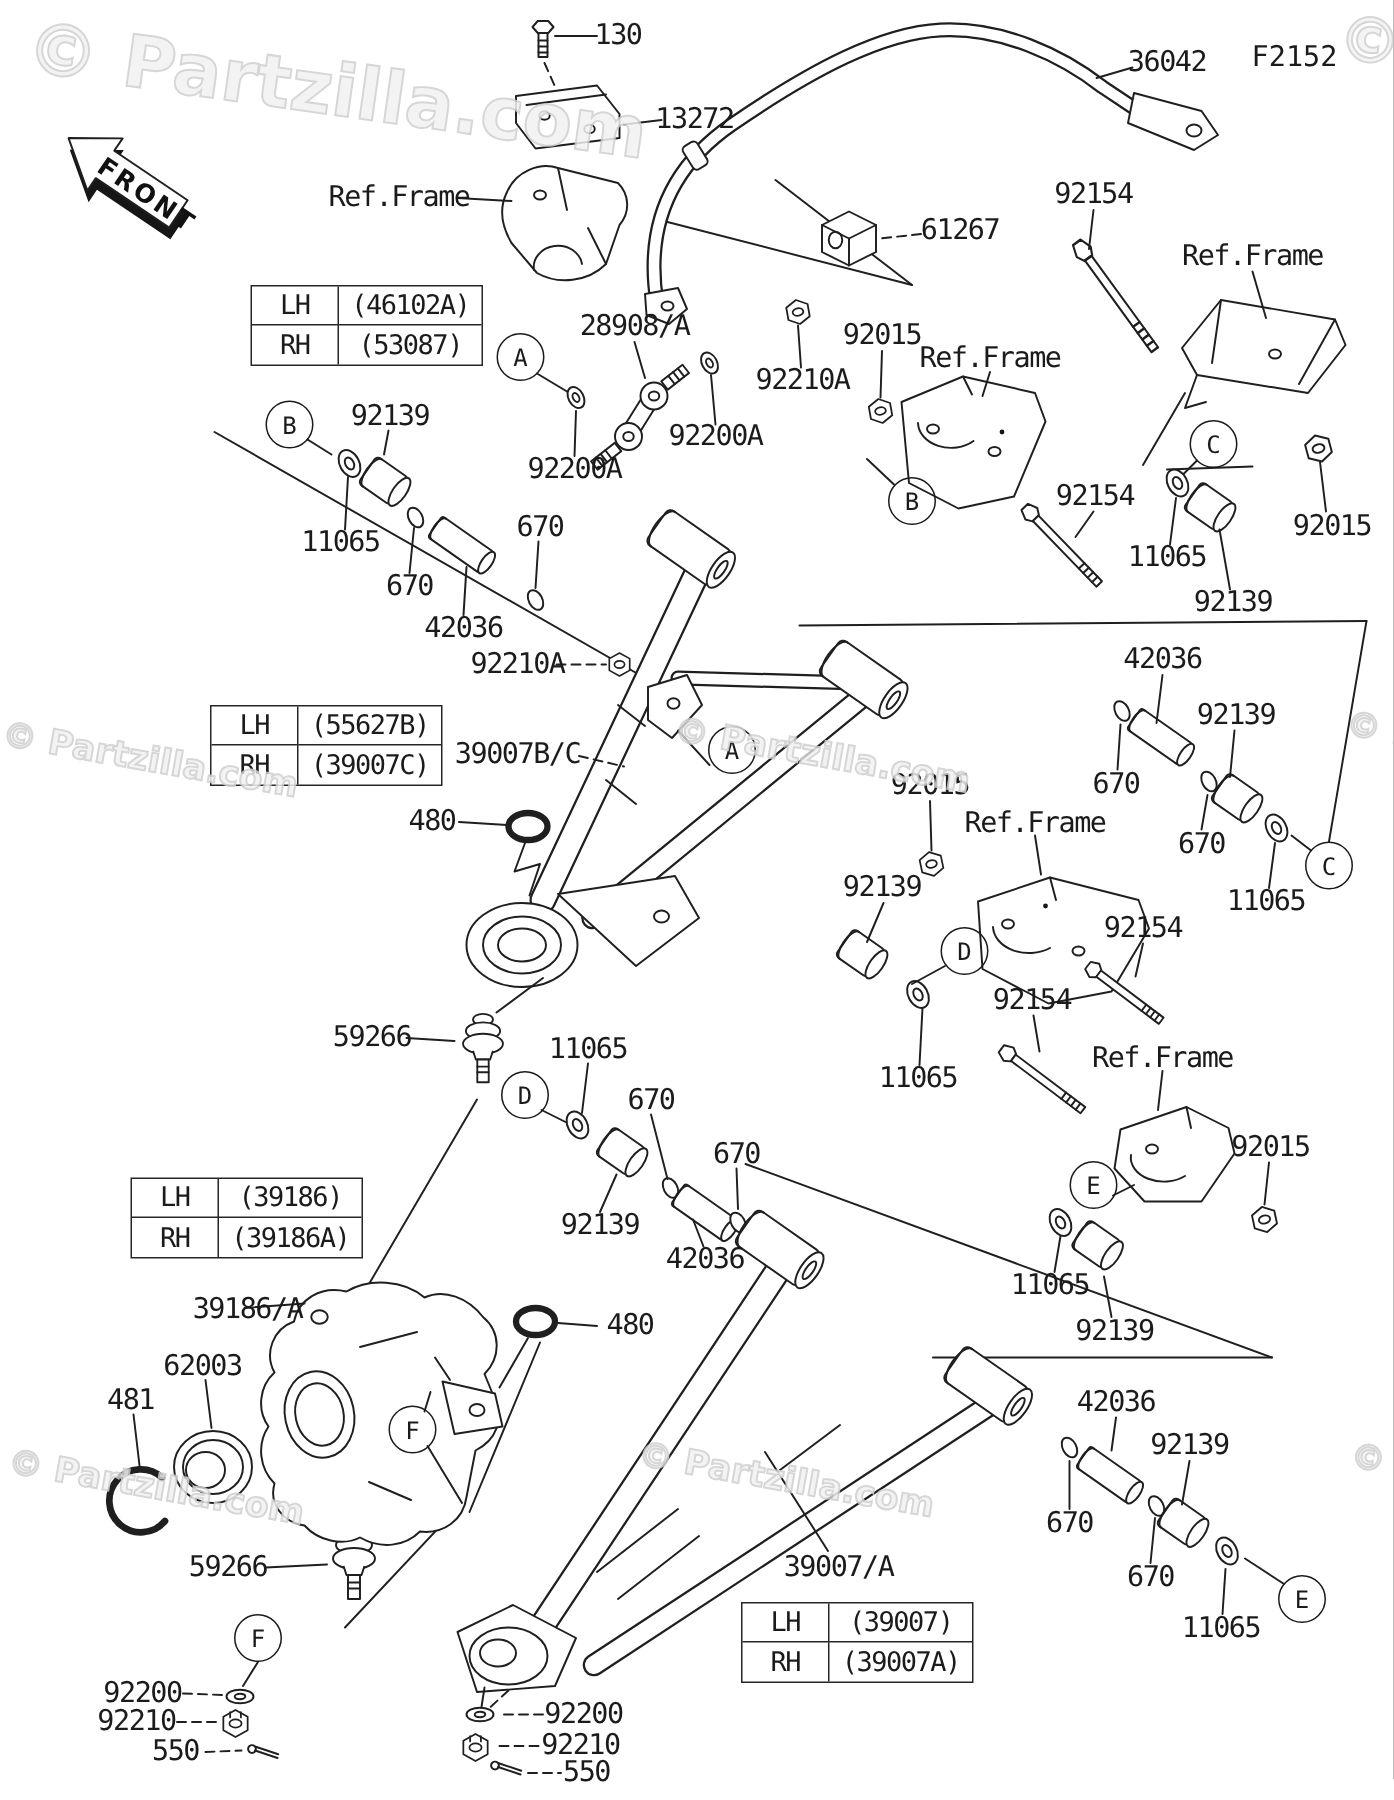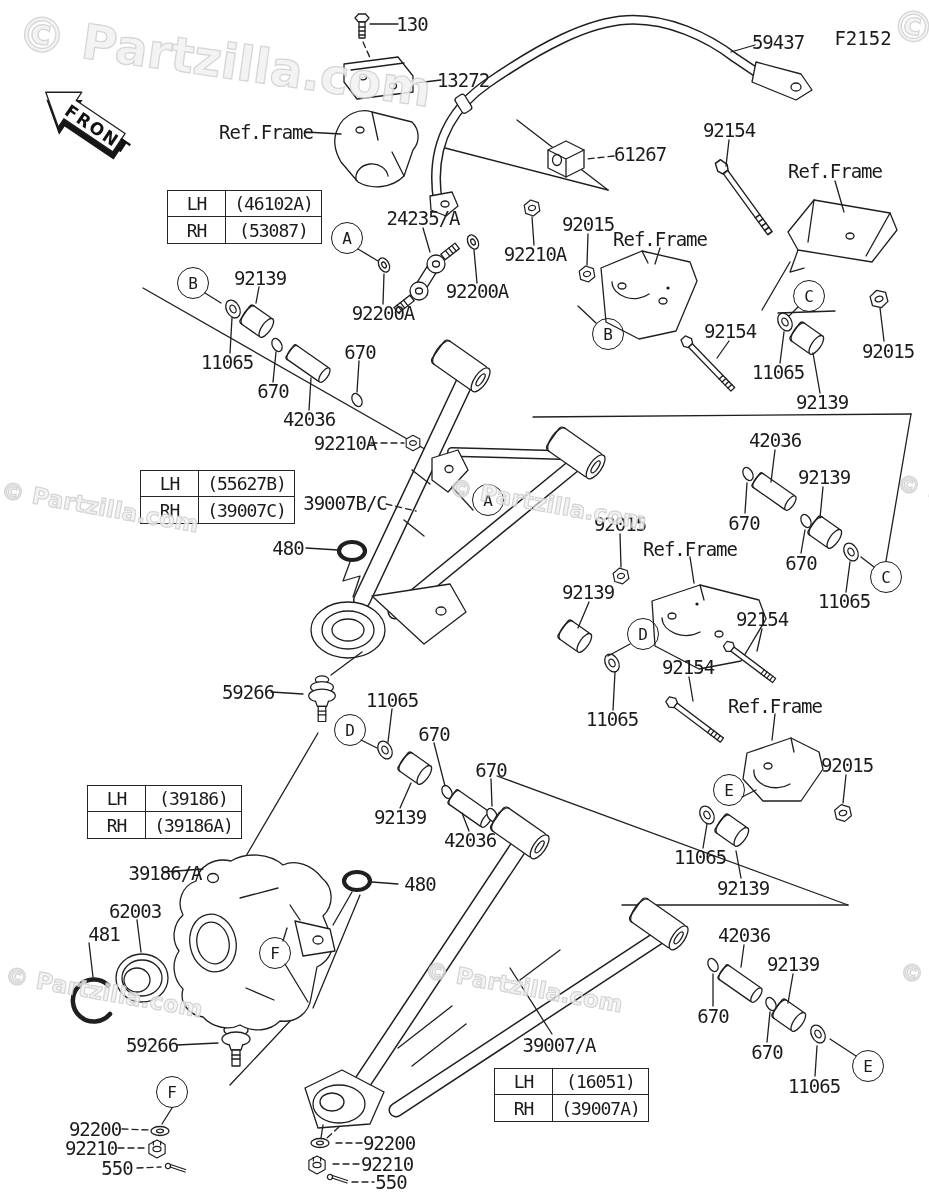--- a/index.html
+++ b/index.html
@@ -433,36 +433,36 @@
     <div class="cell">(39007C)</div>
   </div>
   <div class="ref-table" style="left:87px;top:785px">
     <div class="cell rb bb">LH</div>
     <div class="cell bb">(39186)</div>
     <div class="cell rb">RH</div>
     <div class="cell">(39186A)</div>
   </div>
   <div class="ref-table" style="left:494px;top:1068px">
     <div class="cell rb bb">LH</div>
-    <div class="cell bb">(16051)</div>
+    <div class="cell bb">(39007)</div>
     <div class="cell rb">RH</div>
     <div class="cell">(39007A)</div>
   </div>
 
   <div id="labels-layer">
         <div class="plabel" style="left: 412px; top: 24px;">130</div>
         <div class="plabel" style="left: 463px; top: 80px;">13272</div>
         <div class="plabel" style="left: 266px; top: 132px;">Ref.Frame</div>
-        <div class="plabel" style="left: 778px; top: 42px;">59437</div>
+        <div class="plabel" style="left: 778px; top: 42px;">36042</div>
         <div class="plabel" style="left: 640px; top: 154px;">61267</div>
         <div class="plabel" style="left: 729px; top: 130px;">92154</div>
         <div class="plabel" style="left: 835px; top: 171px;">Ref.Frame</div>
         <div class="plabel" style="left: 588px; top: 224px;">92015</div>
         <div class="plabel" style="left: 660px; top: 239px;">Ref.Frame</div>
-        <div class="plabel" style="left: 423px; top: 218px;">24235/A</div>
+        <div class="plabel" style="left: 423px; top: 218px;">28908/A</div>
         <div class="plabel" style="left: 535px; top: 254px;">92210A</div>
         <div class="plabel" style="left: 477px; top: 291px;">92200A</div>
         <div class="plabel" style="left: 383px; top: 313px;">92200A</div>
         <div class="plabel" style="left: 260px; top: 278px;">92139</div>
         <div class="plabel" style="left: 227px; top: 362px;">11065</div>
         <div class="plabel" style="left: 273px; top: 391px;">670</div>
         <div class="plabel" style="left: 309px; top: 419px;">42036</div>
         <div class="plabel" style="left: 360px; top: 352px;">670</div>
         <div class="plabel" style="left: 345px; top: 443px;">92210A</div>
         <div class="plabel" style="left: 730px; top: 331px;">92154</div>
@@ -487,21 +487,21 @@
         <div class="plabel" style="left: 392px; top: 700px;">11065</div>
         <div class="plabel" style="left: 434px; top: 734px;">670</div>
         <div class="plabel" style="left: 491px; top: 770px;">670</div>
         <div class="plabel" style="left: 400px; top: 817px;">92139</div>
         <div class="plabel" style="left: 470px; top: 840px;">42036</div>
         <div class="plabel" style="left: 847px; top: 765px;">92015</div>
         <div class="plabel" style="left: 700px; top: 857px;">11065</div>
         <div class="plabel" style="left: 743px; top: 888px;">92139</div>
         <div class="plabel" style="left: 129px; top: 873px; margin-left: 36px;">39186/A</div>
         <div class="plabel" style="left: 135px; top: 911px;">62003</div>
-        <div class="plabel" style="left: 104px; top: 934px;">481</div>
+        <div class="plabel" style="left: 87px; top: 934px;">481</div>
         <div class="plabel" style="left: 420px; top: 884px;">480</div>
         <div class="plabel" style="left: 152px; top: 1045px;">59266</div>
         <div class="plabel" style="left: 559px; top: 1045px;">39007/A</div>
         <div class="plabel" style="left: 713px; top: 1016px;">670</div>
         <div class="plabel" style="left: 767px; top: 1052px;">670</div>
         <div class="plabel" style="left: 814px; top: 1086px;">11065</div>
         <div class="plabel" style="left: 744px; top: 935px;">42036</div>
         <div class="plabel" style="left: 793px; top: 964px;">92139</div>
         <div class="plabel" style="left: 95px; top: 1129px;">92200</div>
         <div class="plabel" style="left: 91px; top: 1148px;">92210</div>

